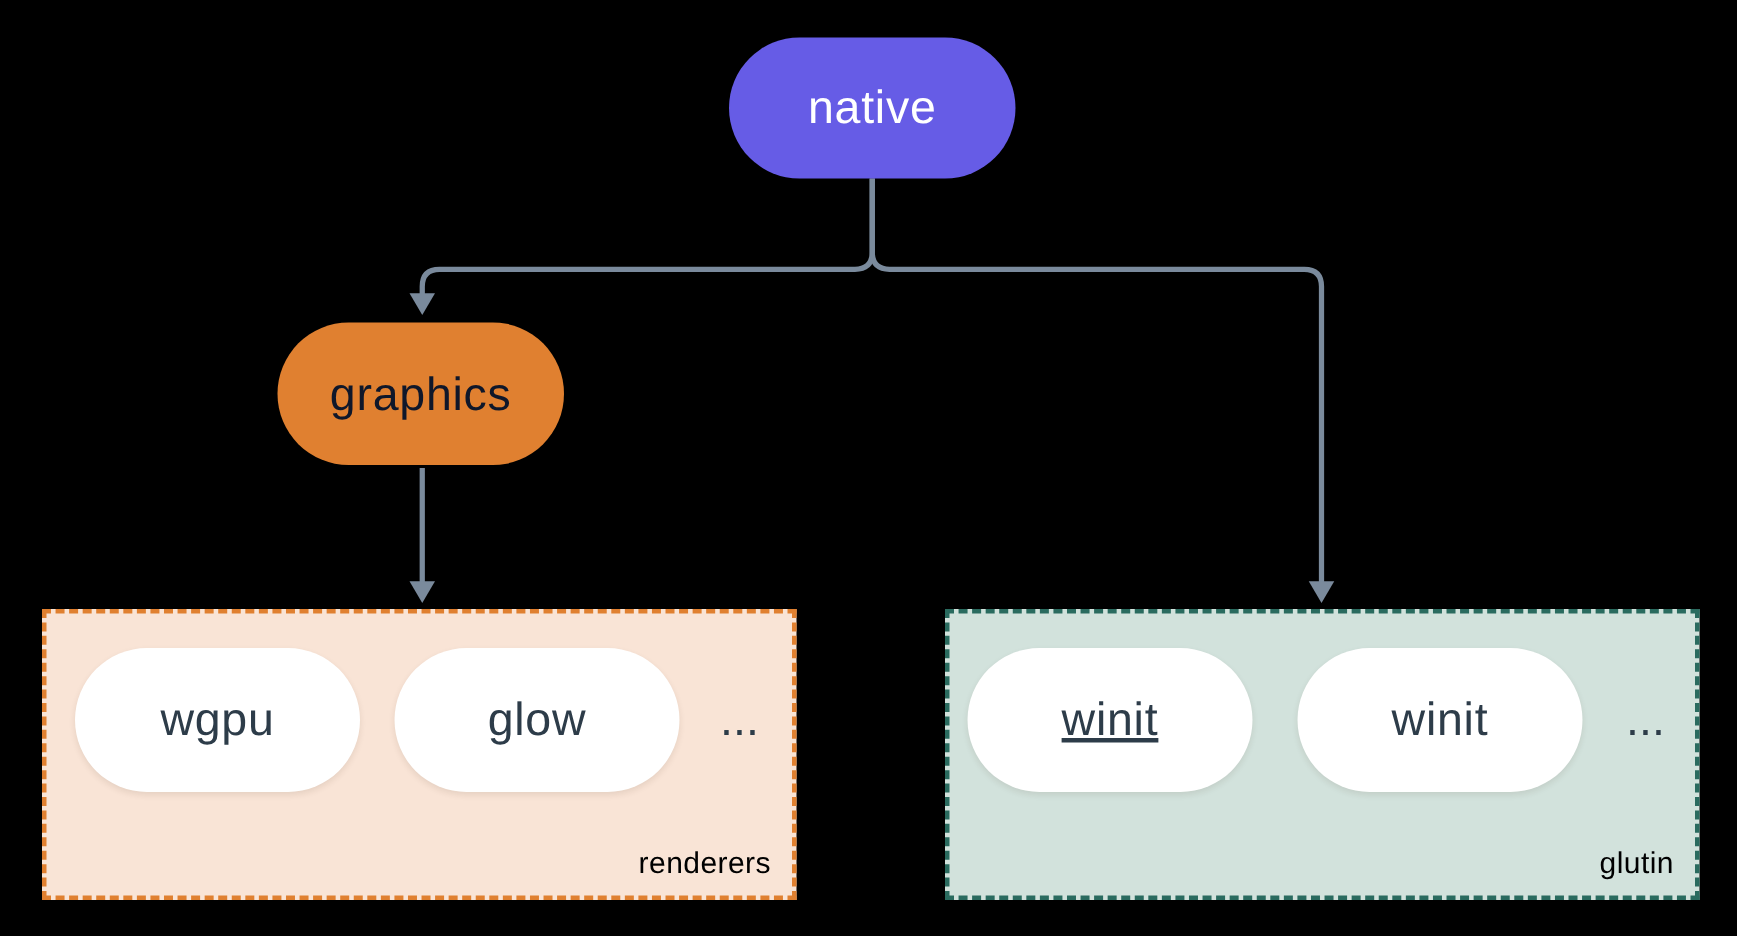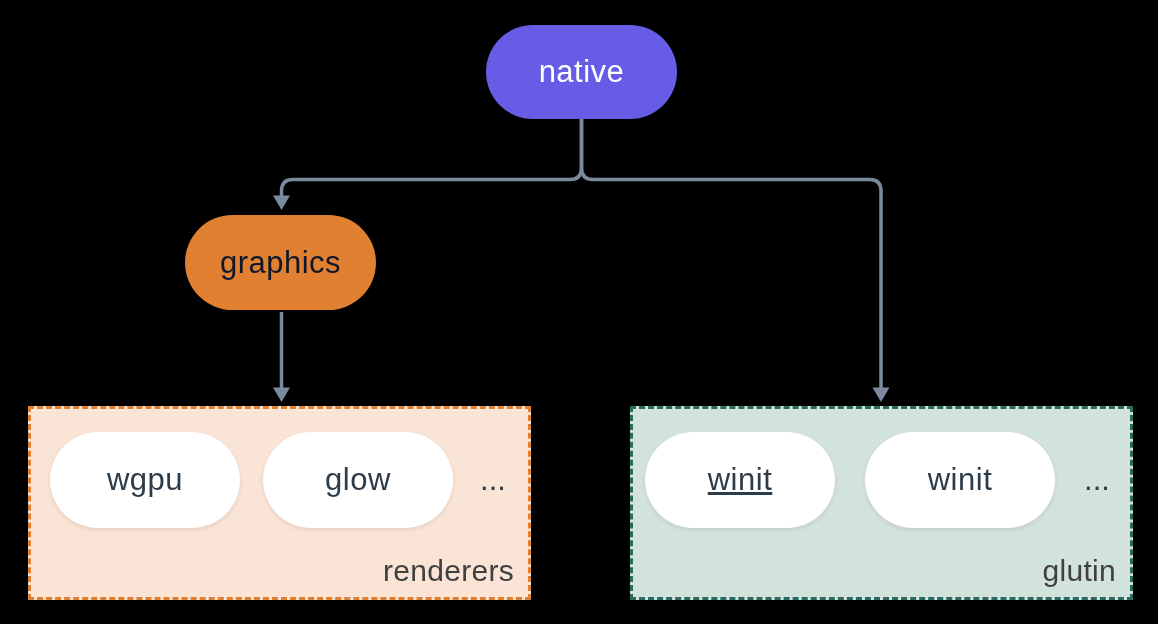--- a/index.html
+++ b/index.html
@@ -81,22 +81,22 @@
     text-align: center;
     font-size: 31px;
     color: #2d3c49;
   }
   .group-renderers .ellipsis { left: 442px; }
   .group-shells .ellipsis { left: 444px; }
   .group-label {
     position: absolute;
     right: 14px;
     bottom: 9px;
-    font-size: 30px;
-    color: #404040;
+    font-size: 20px;
+    color: #000000;
     letter-spacing: 0.3px;
   }
 </style>
 </head>
 <body>
 
 <div id="canvas">
 
   <svg id="connectors" width="1158" height="624" viewBox="0 0 1158 624">
     <g stroke="#7a8a9c" stroke-width="3.5" fill="none">

